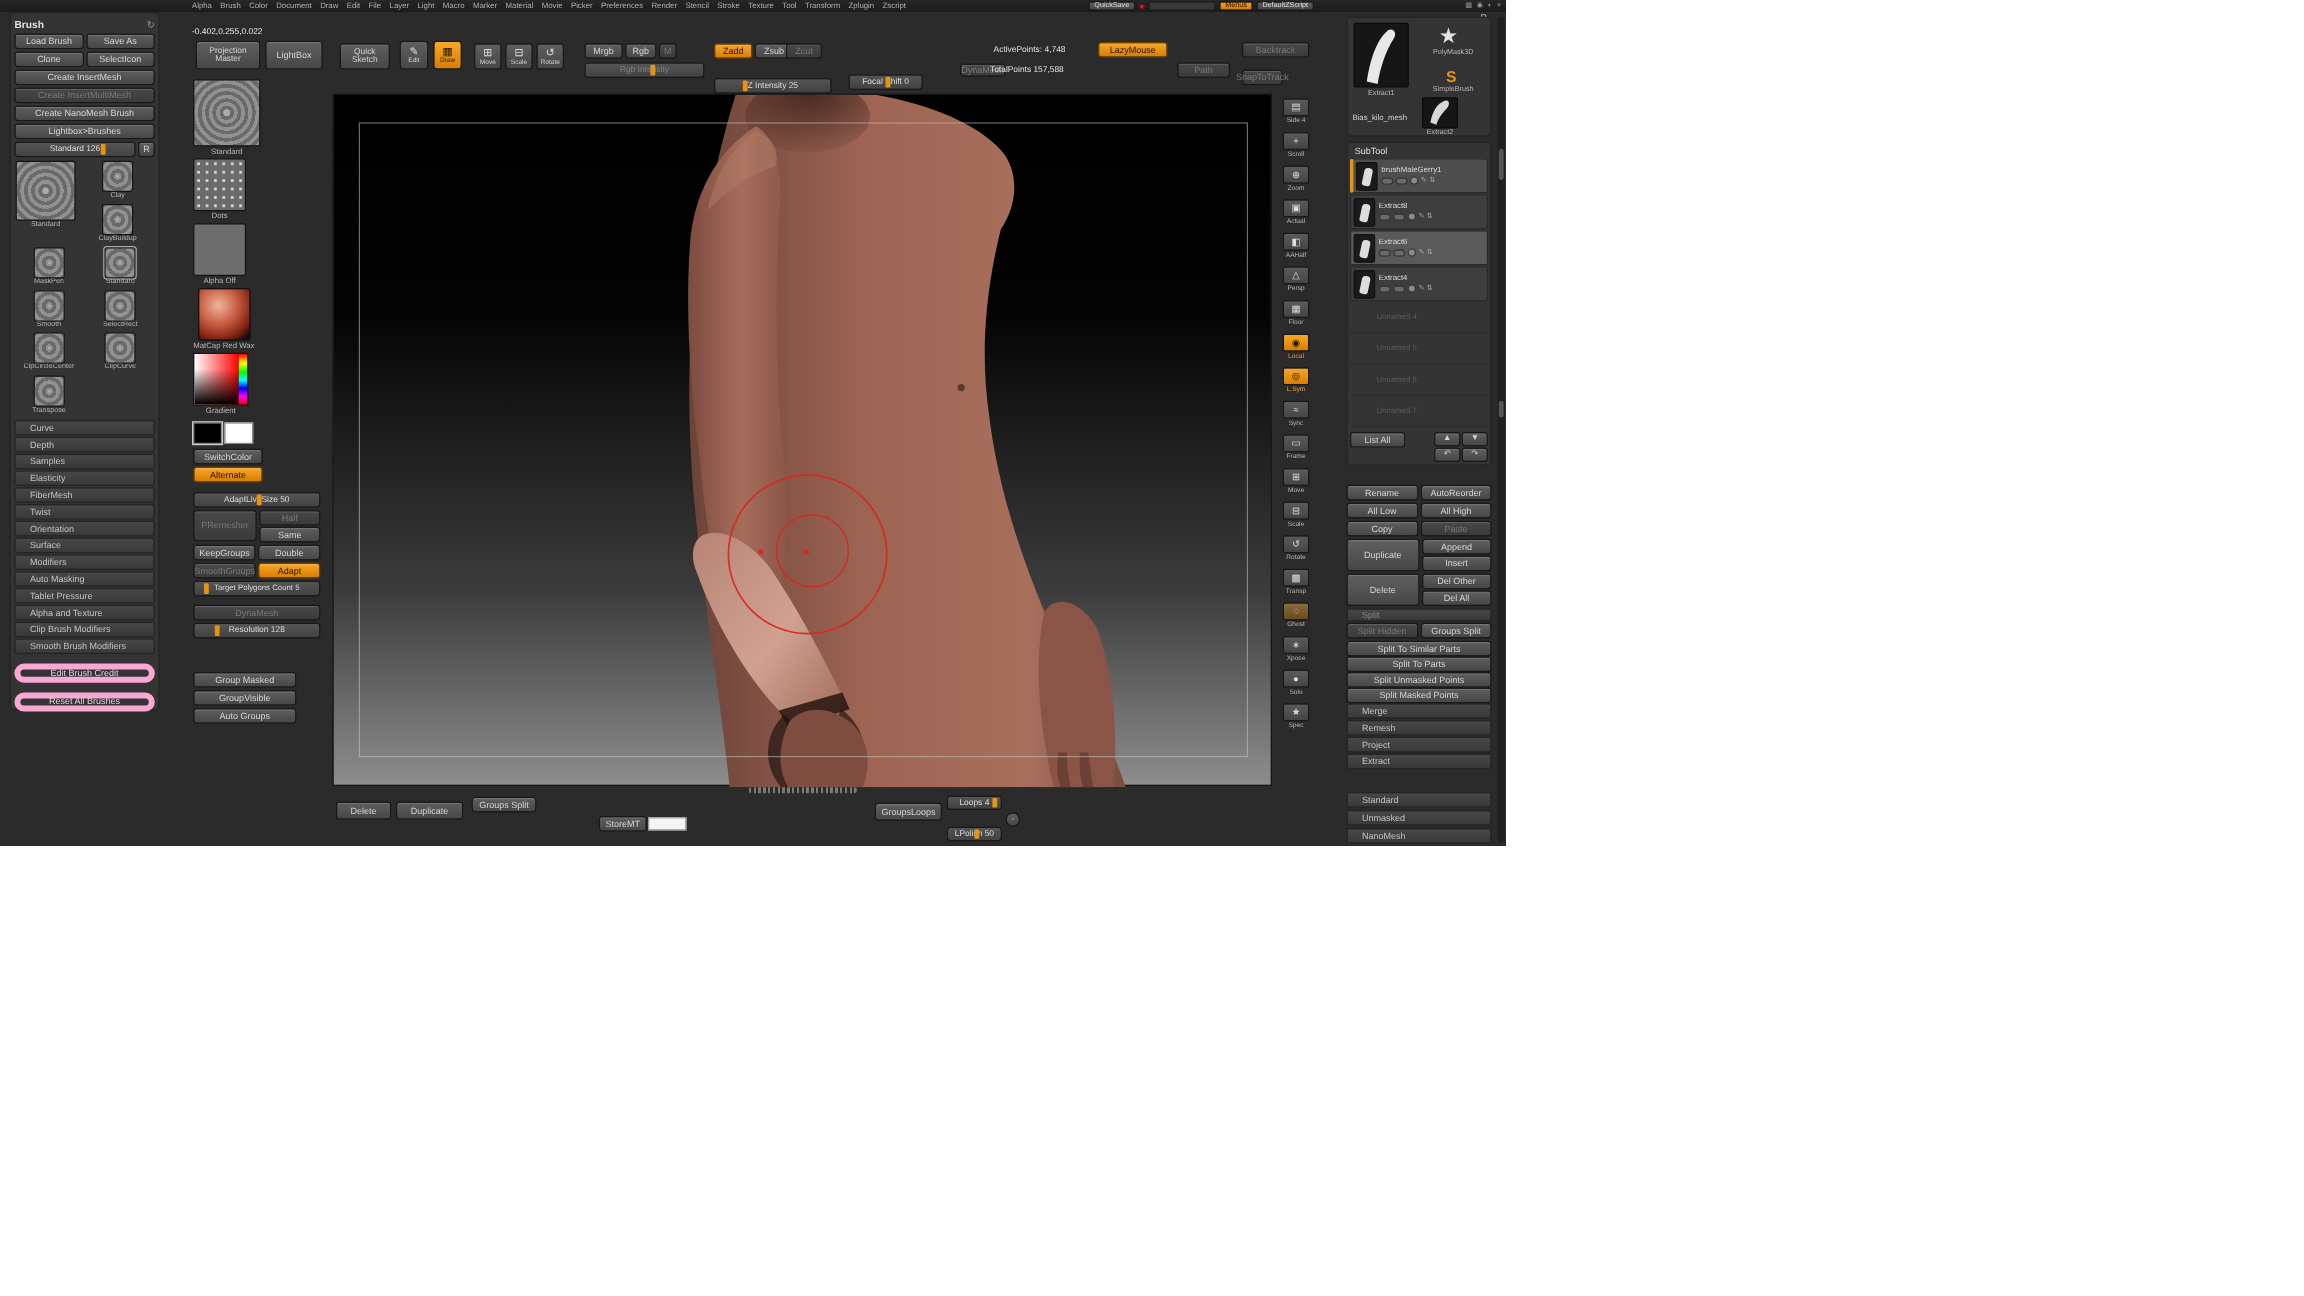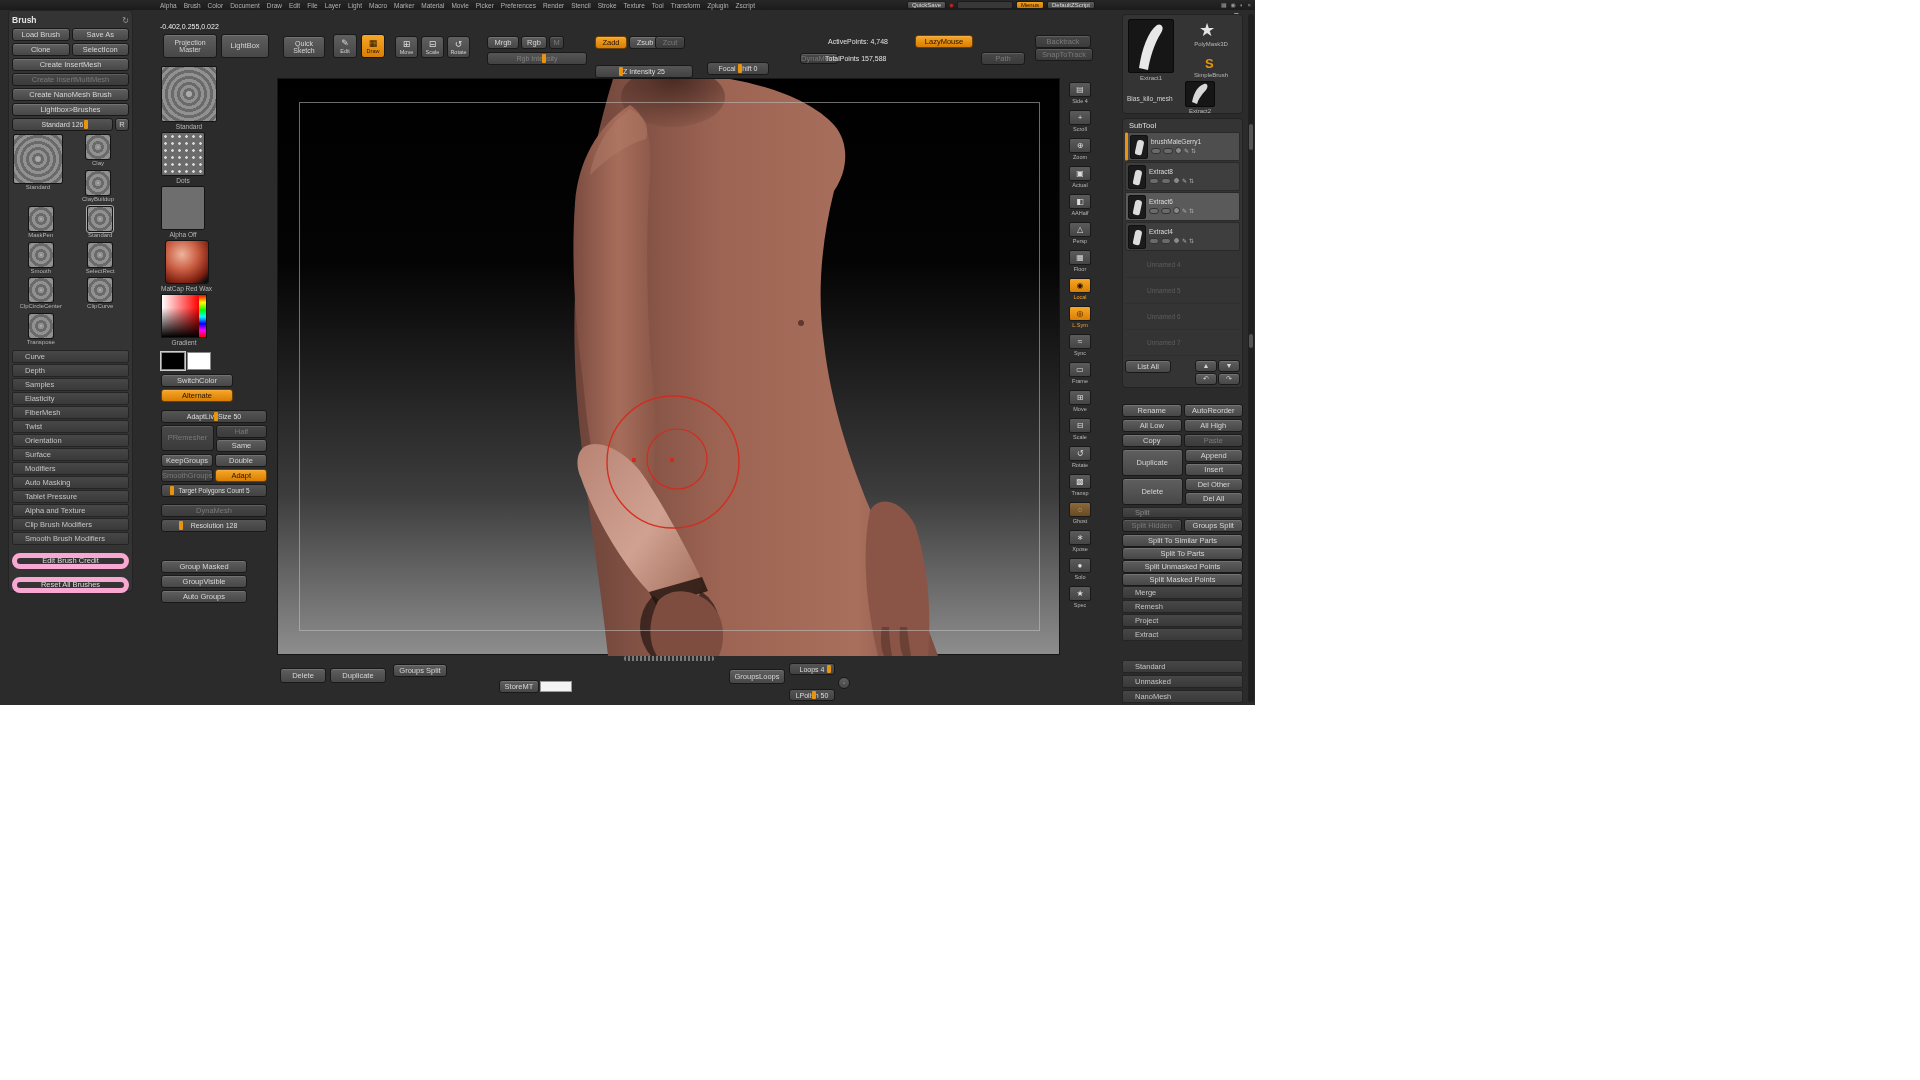--- a/index.html
+++ b/index.html
@@ -71,21 +71,21 @@
 .thumb.big2{width:56px;height:56px}
 .thumb.med{width:44px;height:44px}
 .sphere.med{width:44px;height:44px}
 .picker{width:46px;height:44px;display:flex;border:1px solid #141414}
 .picker-sq{flex:1;background:linear-gradient(to top,#000,rgba(0,0,0,0) 70%),linear-gradient(to right,#fff,#f00)}
 .picker-hue{width:7px;background:linear-gradient(#f00,#ff0 18%,#0f0 36%,#0ff 52%,#00f 68%,#f0f 84%,#f00)}
 .swatches{display:flex;gap:2px;margin:4px 0 4px 0}
 .swatch{width:24px;height:18px;border:1px solid #888;cursor:pointer}
 .swatch.main{background:#000;outline:1px solid #ccc}
 .swatch.alt{background:#fff}
-.w56{width:72px;margin-bottom:2px}
+.w56{width:58px;margin-bottom:2px}
 .w104{width:106px;margin-bottom:2px}
 .w86{width:86px;margin-bottom:2px}
 .mt6{margin-top:6px}.mt4{margin-top:5px}.mt26{margin-top:26px}
 .tall2{height:26px}
 
 .viewport{position:absolute;left:277px;top:78px;width:783px;height:577px;background:linear-gradient(180deg,#000 0%,#040404 32%,#3c3c3c 72%,#8d8d8d 100%);border:1px solid #161616}
 .vp-svg{position:absolute;left:0;top:0;width:783px;height:577px}
 .vp-frame{position:absolute;left:21px;top:23px;width:741px;height:529px;border:1px solid rgba(195,195,195,.55);pointer-events:none}
 .vp-bottom{position:absolute;left:277px;top:655px;width:783px;height:50px}
 .scrub{position:absolute;left:347px;top:1px;width:90px;height:5px;background:repeating-linear-gradient(90deg,#7a7a7a 0 2px,transparent 2px 4px);border-radius:2px}
@@ -233,21 +233,21 @@
     <div class="btn dim abs" style="left:645px;top:43px;width:38px;height:11px">DynaMesh</div>
     <div class="ptext" style="left:673px;top:28px">ActivePoints: 4,748</div>
     <div class="ptext" style="left:670px;top:45px">TotalPoints 157,588</div>
     <div class="btn orange abs" style="left:760px;top:25px;width:58px">LazyMouse</div>
     <div class="slider abs" style="left:763px;top:42px;width:56px">
       <span>LazyRadius 1</span>
       <span class="handle" style="left:8%"></span>
     </div>
     <div class="btn dim abs" style="left:826px;top:42px;width:44px">Path</div>
     <div class="btn dim abs" style="left:880px;top:25px;width:56px">Backtrack</div>
-    <div class="btn dim abs" style="left:880px;top:38px;width:58px">SnapToTrack</div>
+    <div class="btn dim abs" style="left:880px;top:48px;width:34px">SnapToTrack</div>
   </div>
 
   <div class="brush-panel panel">
     <div class="bp-head">
       <span class="bp-title">Brush</span>
       <span class="bp-refresh">↻</span>
     </div>
     <div class="row">
       <div class="btn f1">Load Brush</div>
       <div class="btn f1">Save As</div>

